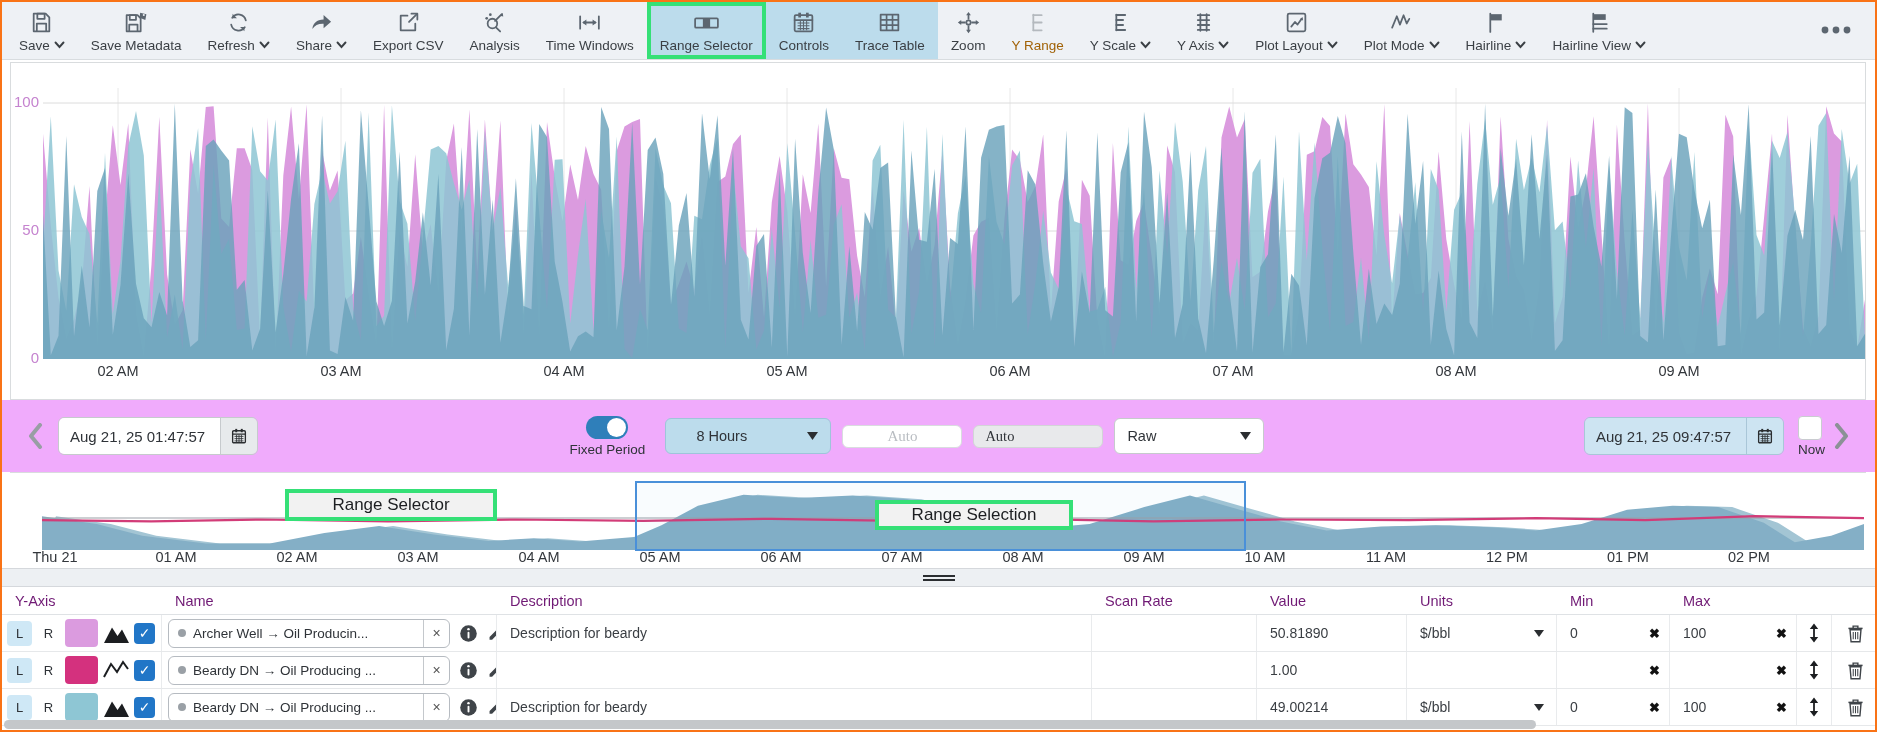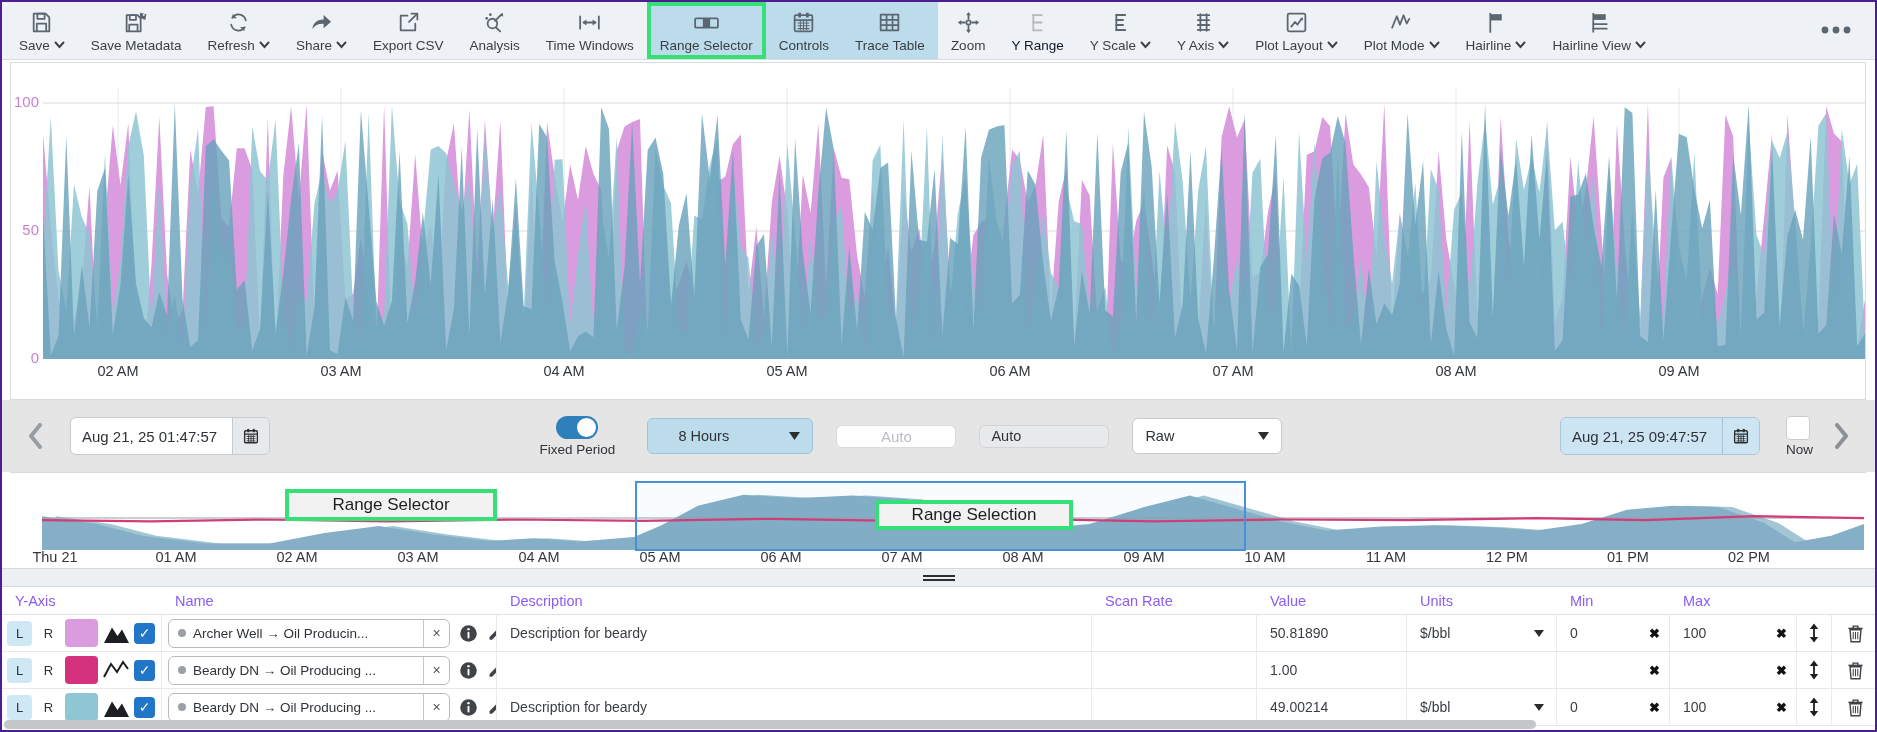--- a/index.html
+++ b/index.html
@@ -1,51 +1,51 @@
 <!DOCTYPE html>
 <html><head>
 <meta charset="utf-8">
 <style>
   html,body{margin:0;padding:0;background:#fff;}
   body{font-family:"Liberation Sans",sans-serif;-webkit-font-smoothing:antialiased;}
-  .app{position:relative;width:1877px;height:732px;background:#fff;border:2px solid #4c1d95;box-sizing:border-box;overflow:hidden;}
+  .app{position:relative;width:1877px;height:732px;background:#fff;border:2px solid #f97316;box-sizing:border-box;overflow:hidden;}
 
   
   .toolbar{position:absolute;left:0;top:0;right:0;height:58px;background:#eef1f5;border-bottom:1px solid #d8dcdf;display:flex;align-items:stretch;padding-left:4px;box-sizing:border-box;}
   .tb-btn{display:flex;flex-direction:column;align-items:center;justify-content:center;padding:3px 13px 2px;cursor:pointer;color:#3a3f44;white-space:nowrap;box-sizing:border-box;}
   .tb-btn .tb-icon{height:26px;display:flex;align-items:center;}
   .tb-btn .tb-lab{font-size:13.5px;margin-top:2px;display:flex;align-items:center;gap:4px;}
   .tb-btn.active{background:#bcdcec;}
   .tb-btn.highlighted{box-shadow:inset 0 0 0 4px #35e077;}
-  .tb-btn.disabled{color:#0f172a;cursor:default;}
+  .tb-btn.disabled{color:#a16207;cursor:default;}
   .tb-btn.disabled svg *{stroke:#b4b9be!important;fill-opacity:.45;}
   .tb-overflow{margin-left:auto;display:flex;align-items:center;padding:0 22px;cursor:pointer;}
 
   
   .chart-panel{position:absolute;left:8px;right:9px;top:60px;height:338px;background:#fff;border:1px solid #d9dcde;box-sizing:border-box;}
   .ylab{position:absolute;width:28px;text-align:right;font-size:15px;color:#c583cf;}
   #main-chart{position:absolute;left:32px;top:25px;}
   .xticks span{position:absolute;top:300px;transform:translateX(-50%);font-size:14.5px;color:#33373c;}
 
   
-  .control-bar{position:absolute;left:0;right:0;top:398px;height:72px;display:flex;align-items:center;padding:0 18px;box-sizing:border-box;background:#e5e5e5;gap:12px;}
+  .control-bar{position:absolute;left:0;right:0;top:398px;height:72px;display:flex;align-items:center;padding:0 18px;box-sizing:border-box;background:#f0abfc;}
   .chev{width:30px;height:34px;display:flex;align-items:center;justify-content:center;cursor:pointer;}
   .dategroup{display:flex;height:36px;border:1px solid #c6cacd;border-radius:6px;overflow:hidden;margin-left:8px;}
   .dategroup input{border:0;outline:0;width:146px;padding:0 4px 0 11px;font-size:15px;color:#2f3338;font-family:"Liberation Sans",sans-serif;background:#fff;}
   .dategroup .calbtn{width:36px;background:#e7eaec;border-left:1px solid #c6cacd;display:flex;align-items:center;justify-content:center;cursor:pointer;}
   .dategroup.blue input{background:#cde4f2;}
   .dategroup.blue .calbtn{background:#cde4f2;border-left:1px solid #a9c6d8;}
   .dategroup.blue{border-color:#a9c6d8;}
   .stack{display:flex;flex-direction:column;align-items:center;gap:3px;}
   .stack .slab{font-size:13.5px;color:#2f3338;}
   .toggle{width:42px;height:23px;border-radius:12px;background:#2f7fba;position:relative;cursor:pointer;}
   .toggle .knob{position:absolute;top:2px;right:2px;width:19px;height:19px;border-radius:50%;background:#fff;}
   .ctl-select{height:36px;border:1px solid #c6cacd;border-radius:6px;background:#fff;display:flex;align-items:center;justify-content:space-between;padding:0 12px;font-size:14.5px;color:#2f3338;cursor:pointer;box-sizing:border-box;}
   .ctl-select.blue{background:#bcdcec;border-color:#9fc4da;padding-left:30px;}
-  .ctl-input{height:23px;border:1px solid #d9dcdf;border-radius:6px;box-sizing:border-box;font-size:15px;font-family:Liberation Sans, sans-serif;outline:0;}
+  .ctl-input{height:23px;border:1px solid #d9dcdf;border-radius:6px;box-sizing:border-box;font-size:15px;font-family:Liberation Serif, serif;outline:0;}
   .ctl-input.ghost{width:120px;text-align:center;color:#b9bdc2;background:#fff;}
   .ctl-input.ghost::placeholder{color:#b9bdc2;}
   .ctl-input.gray{width:130px;background:#e8e9eb;border-color:#d2d4d7;color:#2f3338;padding:0 11px;font-size:14.5px;}
   .nowstack{display:flex;flex-direction:column;align-items:flex-start;gap:2px;margin:0 2px 0 14px;}
   .nowbox{width:22px;height:22px;border:1px solid #c9ccd0;border-radius:4px;background:#fff;cursor:pointer;}
   .nowlab{font-size:13.5px;color:#2f3338;}
   .sp{flex:1;}
 
   
   .range-strip{position:absolute;left:8px;right:9px;top:470px;height:96px;border-top:1px solid #d9dcde;background:#fff;}
@@ -55,21 +55,21 @@
   .callout{position:absolute;background:#f2f2f2;border:4px solid #35e077;display:flex;align-items:center;justify-content:center;font-size:17px;color:#1c1e21;box-sizing:border-box;white-space:nowrap;}
 
   
   .divider-strip{position:absolute;left:0;right:0;top:566px;height:19px;background:#edf0f3;border-top:1px solid #d5d8dc;border-bottom:1px solid #d5d8dc;display:flex;align-items:center;justify-content:center;cursor:row-resize;box-sizing:border-box;}
   .grip{width:32px;}
   .grip div{height:2px;background:#2b2e31;margin:2px 0;}
 
   
   .ttable{position:absolute;left:0;right:0;top:585px;bottom:0;background:#fff;font-size:14px;color:#2f3338;}
   .thead,.trow{display:grid;grid-template-columns:160px 335px 595px 165px 150px 150px 113px 127px 35px 47px;}
-  .thead{height:27px;align-items:center;border-bottom:1px solid #dfe2e5;font-size:14.5px;color:#8b5cf6;}
+  .thead{height:27px;align-items:center;border-bottom:1px solid #dfe2e5;font-size:14.5px;color:#701a75;}
   .thead .hc{padding-left:13px;}
   .trow{height:36px;border-bottom:1px solid #e6e8ea;align-items:center;}
   .tc{height:100%;display:flex;align-items:center;border-right:1px solid #e9ebed;box-sizing:border-box;overflow:hidden;}
   .tc.text{padding-left:13px;font-size:14px;color:#3a3e43;}
   .axisbtn{width:25px;height:25px;border-radius:4px;display:flex;align-items:center;justify-content:center;font-size:13px;color:#2f3338;cursor:pointer;flex:none;}
   .axisbtn.on{background:#cfe8f6;}
   .swatch{width:33px;height:28px;border-radius:4px;flex:none;cursor:pointer;}
   .typeicon{width:28px;display:flex;justify-content:center;flex:none;cursor:pointer;}
   .cb{width:21px;height:21px;border-radius:4px;background:#2176c7;color:#fff;font-size:14px;display:flex;align-items:center;justify-content:center;flex:none;cursor:pointer;}
   .pill{display:flex;align-items:center;height:29px;border:1px solid #b6bbc1;border-radius:6px;background:#fff;margin-left:6px;flex:none;width:282px;box-sizing:border-box;overflow:hidden;}

